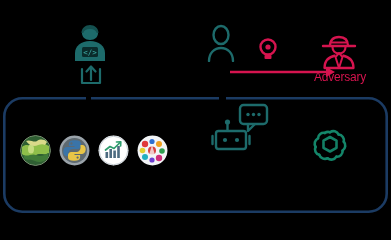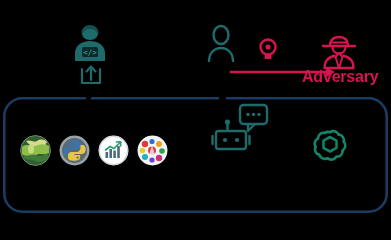--- a/index.html
+++ b/index.html
@@ -27,22 +27,22 @@
   #developer-node   { left: 68px;  top: 24px;  width: 44px; height: 38px; }
   #deploy-node      { left: 79px;  top: 62px;  width: 24px; height: 24px; }
   #user-node        { left: 206px; top: 24px;  width: 30px; height: 38px; }
   #camera-node      { left: 258px; top: 38px;  width: 20px; height: 22px; }
   #exfil-arrow-node { left: 230px; top: 64px;  width: 105px; height: 12px; }
   #adversary-node   { left: 318px; top: 34px;  width: 42px; height: 36px; }
   #adversary-label-node { left: 302px; top: 70px; width: 76px; height: 14px; }
 
   .adversary-label {
     color: #d6144f;
-    font-size: 16px;
-    font-weight: bold;
+    font-size: 12px;
+    font-weight: normal;
     letter-spacing: -0.2px;
     text-align: center;
     line-height: 14px;
     white-space: nowrap;
   }
   .panel-frame {
     position: absolute;
     left: 3px;
     top: 97px;
     width: 385px;

